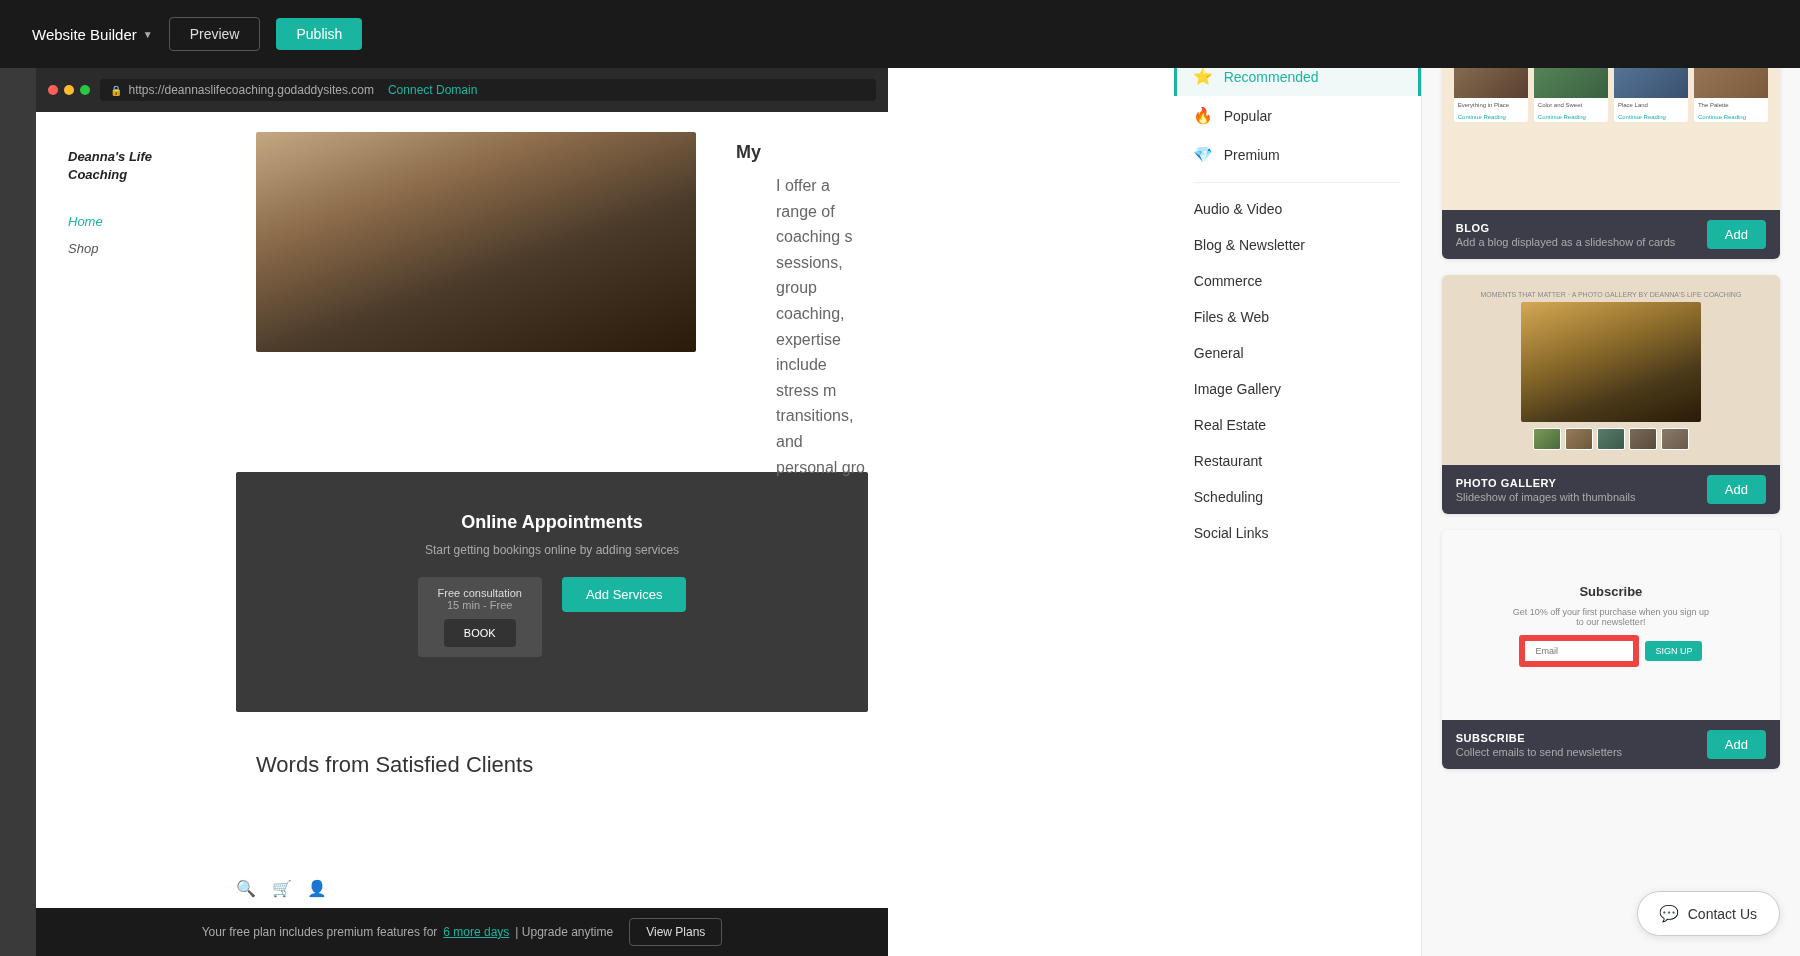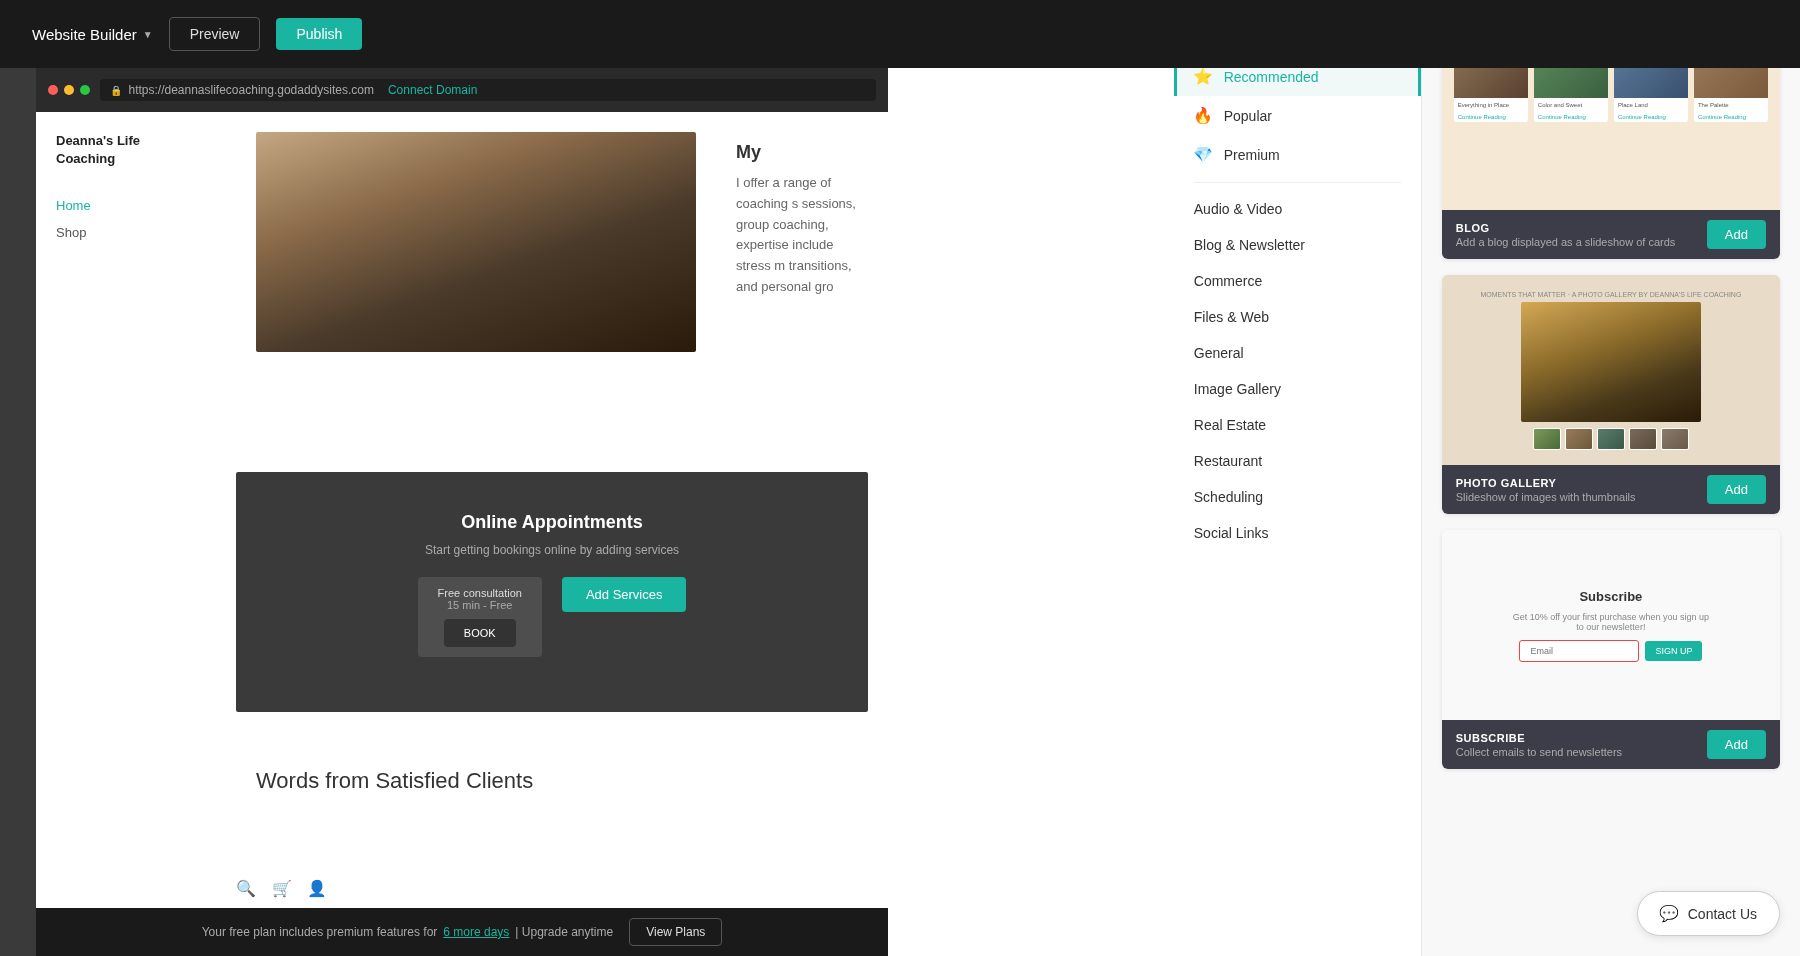--- a/index.html
+++ b/index.html
@@ -45,22 +45,22 @@
     .connect-domain { color: #1ab5a0; font-size: 12px; cursor: pointer; margin-left: 8px; }
 
     
     .website-content {
       position: absolute; top: 44px; left: 36px; right: 912px; bottom: 0;
       background: #fff; overflow: hidden;
     }
 
     
     .site-sidebar {
-      position: absolute; top: 0; left: 0; width: 200px; bottom: 0;
-      background: #fff; padding: 20px 20px;
+      position: absolute; top: 16px; left: 0; width: 200px; bottom: 0;
+      background: #fff; padding: 20px 32px; font-style: italic;
     }
     .site-logo { font-size: 13px; font-weight: 700; color: #222; line-height: 1.4; margin-bottom: 30px; }
     .site-nav { display: flex; flex-direction: column; gap: 12px; }
     .nav-link { font-size: 13px; color: #1ab5a0; cursor: pointer; }
     .nav-link-inactive { font-size: 13px; color: #555; cursor: pointer; }
 
     
     .site-main {
       position: absolute; top: 0; left: 200px; right: 0; bottom: 0; overflow: hidden;
     }
@@ -74,25 +74,25 @@
       position: relative; overflow: hidden; border-radius: 2px;
     }
     .hero-image-inner {
       width: 100%; height: 100%;
       background: linear-gradient(160deg, #c4a882 0%, #8b6b4a 30%, #4a3a2a 60%, #2a1a0a 100%);
     }
     .hero-text {
       padding: 30px 20px; flex: 1;
     }
     .my-label { font-size: 18px; font-weight: 600; color: #333; margin-bottom: 10px; }
-    .hero-description { font-size: 13px; color: #666; line-height: 1.6; }
+    .hero-description { font-size: 16px; color: #666; line-height: 1.6; margin-left: 40px; }
 
     
     .appointments-section {
-      background: #3a3a3a; margin: 0 20px 36px 0; padding: 40px 42px; text-align: center; border-radius: 2px;
+      background: #3a3a3a; margin: 0 20px 20px 0; padding: 40px 42px; text-align: center; border-radius: 2px;
     }
     .appt-title { font-size: 18px; color: #fff; font-weight: 600; margin-bottom: 10px; }
     .appt-sub { font-size: 12px; color: #aaa; margin-bottom: 20px; }
     .free-consult {
       background: rgba(255,255,255,0.1); display: inline-block; padding: 10px 20px; border-radius: 4px;
       text-align: center; margin-bottom: 15px;
     }
     .free-label { font-size: 11px; color: #ddd; }
     .free-price { font-size: 11px; color: #aaa; }
     .btn-book { background: #333; color: #fff; border: none; padding: 8px 20px; border-radius: 4px; font-size: 11px; cursor: pointer; }
@@ -222,21 +222,21 @@
 
     
     .subscribe-preview {
       width: 100%; height: 100%; background: #f9f9f9;
       display: flex; flex-direction: column; align-items: center; justify-content: center; gap: 8px;
     }
     .sub-title-mock { font-size: 13px; font-weight: 600; color: #333; }
     .sub-desc-mock { font-size: 9px; color: #888; text-align: center; max-width: 200px; }
     .sub-form-mock { display: flex; gap: 6px; align-items: center; }
     .sub-input-mock {
-      border: 1px solid #ef4444; border-radius: 3px; padding: 5px 10px;
+      border: 6px solid #ef4444; border-radius: 3px; padding: 5px 10px;
       font-size: 9px; color: #999; width: 120px;
     }
     .sub-btn-mock {
       background: #1ab5a0; color: #fff; border: none; padding: 5px 10px;
       border-radius: 3px; font-size: 9px; cursor: pointer;
     }
 
     
     .contact-us-btn {
       position: absolute; bottom: 20px; right: 20px;

